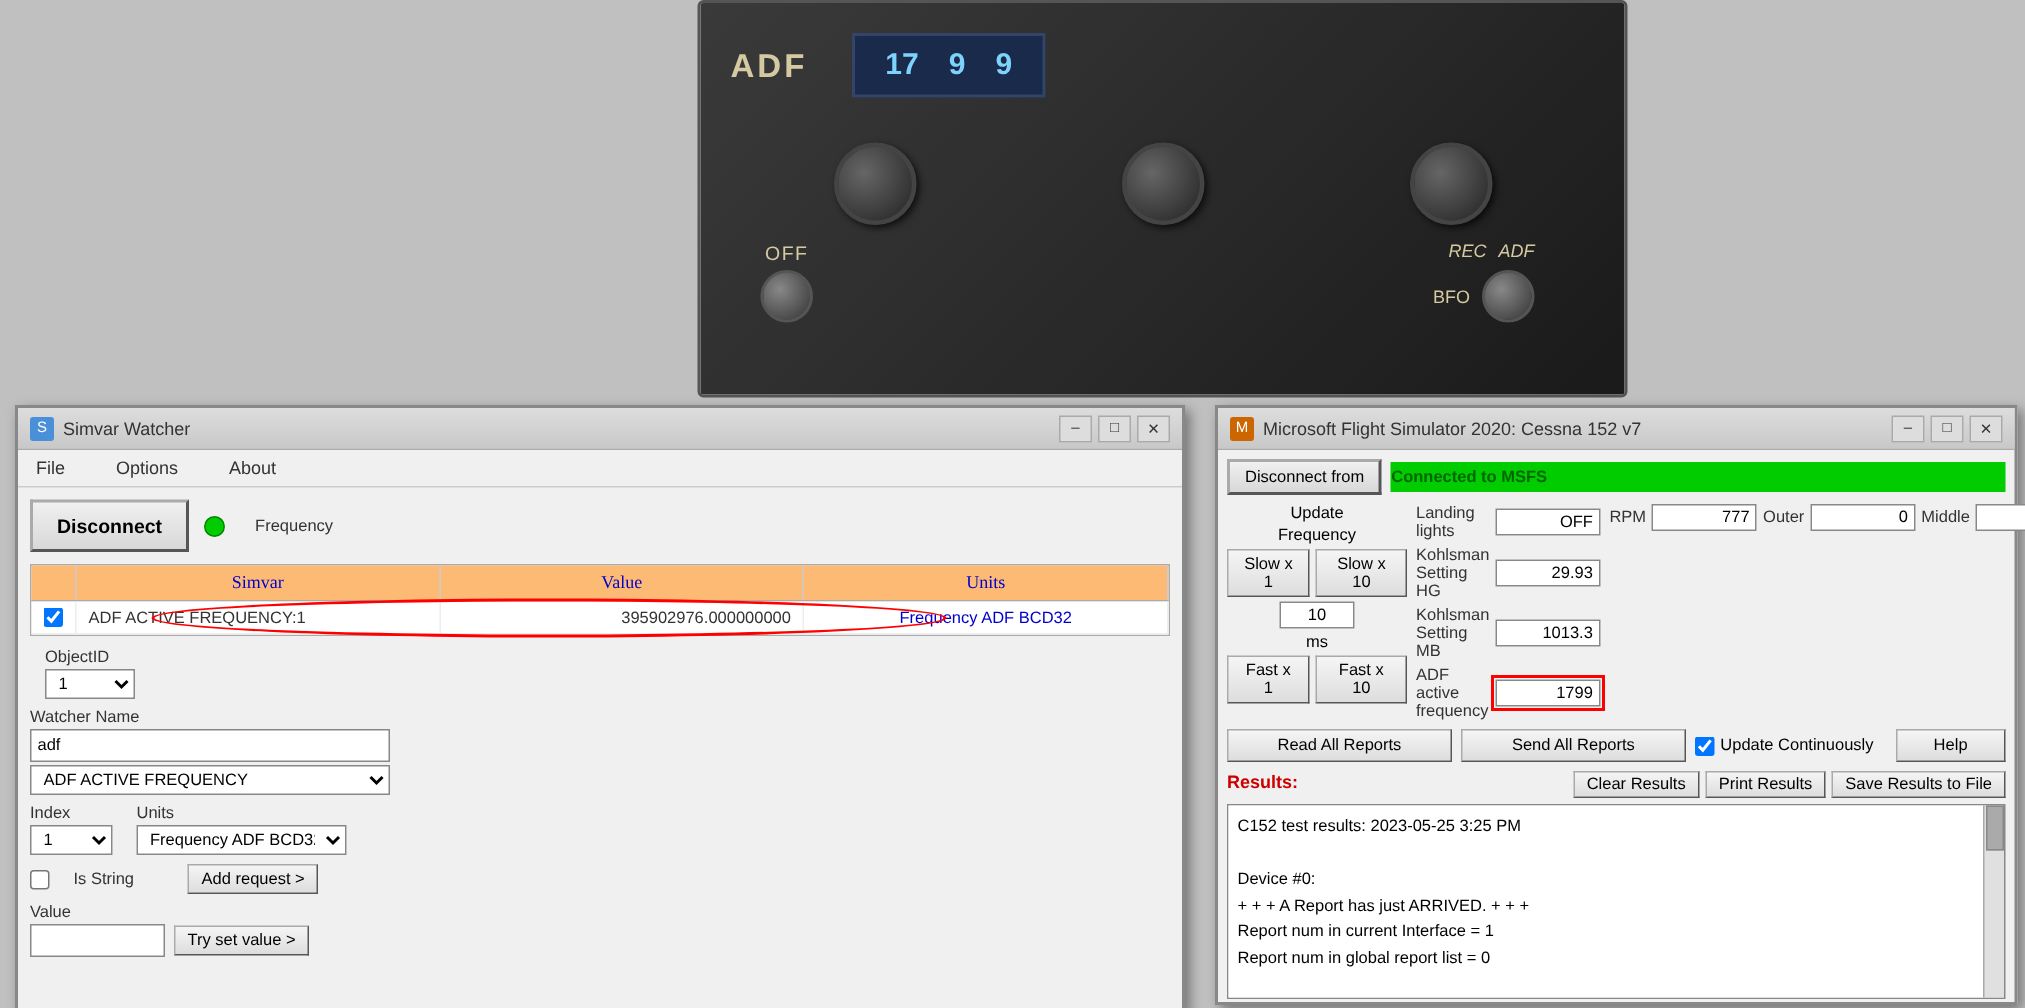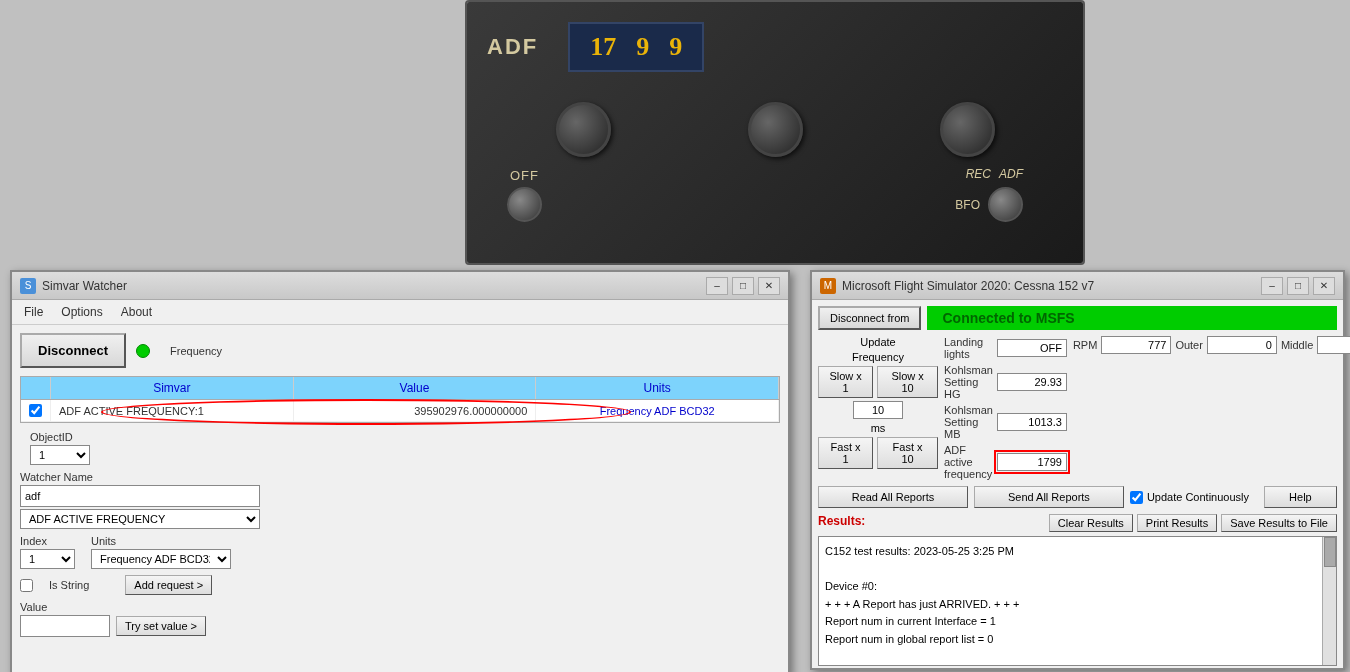--- a/index.html
+++ b/index.html
@@ -52,24 +52,24 @@
     .adf-display {
       background: #1a2a4a;
       border: 2px solid #334466;
       padding: 8px 20px;
       display: flex;
       gap: 20px;
       align-items: center;
     }
 
     .adf-display span {
-      color: #eab308;
-      font-size: 26px;
+      color: #7dd3fc;
+      font-size: 20px;
       font-weight: bold;
-      font-family: Liberation Serif, serif;
+      font-family: Liberation Sans, sans-serif;
     }
 
     .adf-knobs-row {
       display: flex;
       justify-content: space-around;
       margin: 10px 0;
     }
 
     .knob {
       width: 55px;
@@ -167,21 +167,21 @@
       justify-content: center;
       font-size: 10px;
       color: #333;
     }
 
     .menu-bar {
       background: #f0f0f0;
       border-bottom: 1px solid #ccc;
       padding: 2px 4px;
       display: flex;
-      gap: 2px;
+      gap: 18px;
     }
 
     .menu-item {
       padding: 3px 8px;
       cursor: pointer;
       font-size: 12px;
       color: #333;
     }
 
     .simvar-content {
@@ -223,22 +223,23 @@
     }
 
     .table-container {
       border: 1px solid #aaa;
       background: white;
     }
 
     .table-header {
       display: grid;
       grid-template-columns: 30px 1fr 1fr 1fr;
-      background: #7dd3fc;
+      background: #fdba74;
       border-bottom: 1px solid #aaa;
+      font-family: Liberation Serif, serif;
     }
 
     .th {
       padding: 4px 8px;
       font-size: 12px;
       color: #0000cc;
       border-right: 1px solid #ccc;
       text-align: center;
     }
 
@@ -349,22 +350,22 @@
       background: linear-gradient(to bottom, #f0f0f0, #d8d8d8);
       border: 2px outset #aaa;
       padding: 4px 10px;
       font-size: 11px;
       cursor: pointer;
     }
 
     .connected-display {
       background: #00cc00;
       color: #006600;
-      padding: 4px 15px;
-      font-size: 14px;
+      padding: 4px 0;
+      font-size: 11px;
       font-weight: bold;
       flex: 1;
       display: flex;
       align-items: center;
     }
 
     .update-section {
       display: flex;
       flex-direction: column;
       align-items: center;

